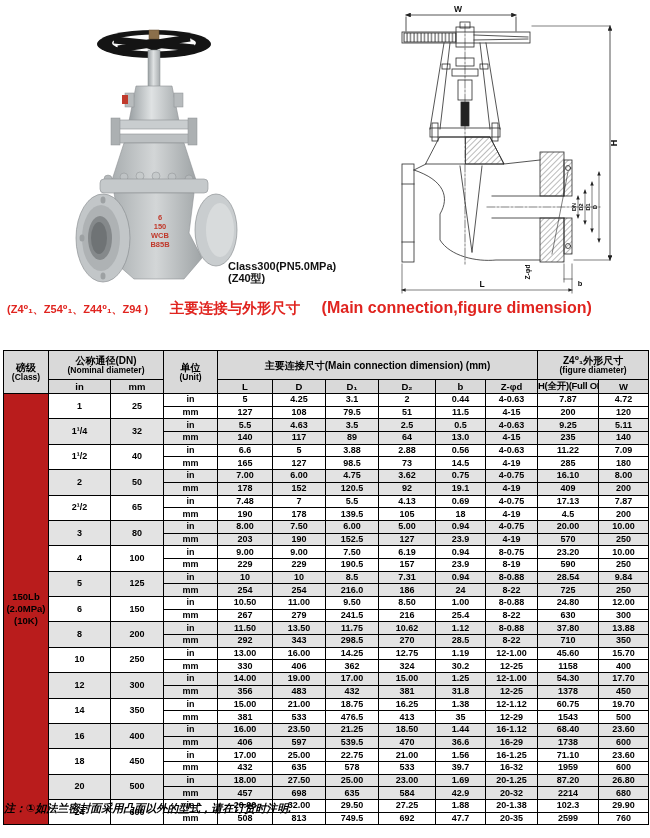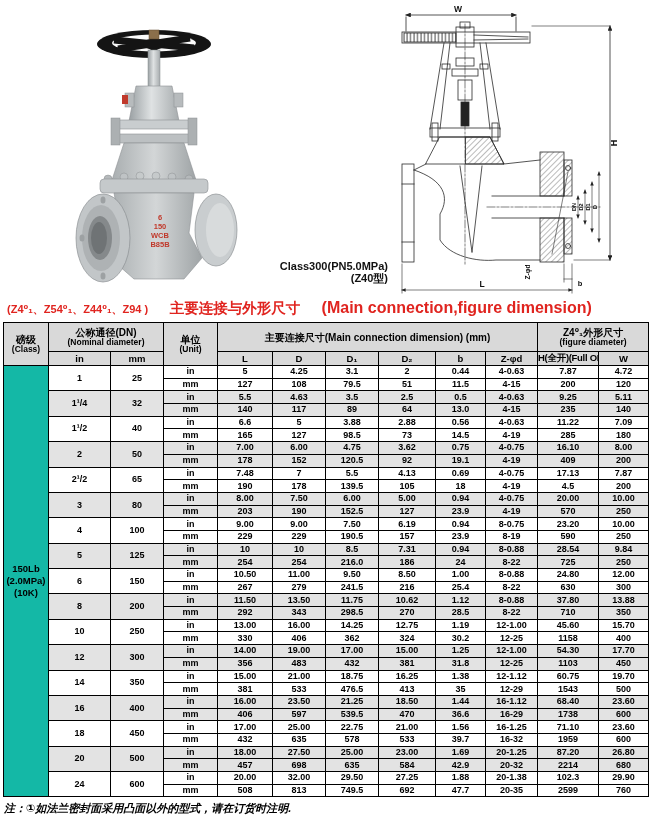--- a/index.html
+++ b/index.html
@@ -10,42 +10,42 @@
     --paper:#ffffff;
   }
   html,body{margin:0;padding:0;}
   body{
     width:650px;height:838px;position:relative;background:var(--paper);
     font-family:"Liberation Sans","DejaVu Sans",sans-serif;color:#000;overflow:hidden;
   }
   .photo-wrap{position:absolute;left:62px;top:8px;width:205px;height:284px;}
   .drawing-wrap{position:absolute;left:392px;top:2px;width:256px;height:297px;}
   .photo-caption{
-    position:absolute;left:228px;top:260px;width:160px;text-align:right;
+    position:absolute;left:228px;top:260px;width:160px;text-align:left;
     font-weight:bold;font-size:11px;line-height:12px;color:#111;
   }
   .title-line{
     position:absolute;left:7px;top:299px;width:640px;white-space:nowrap;
     color:var(--title-red);font-weight:bold;
   }
   .title-models{font-size:11px;}
   .title-cn{font-size:14.5px;margin:0 17px;}
   .title-en{font-size:16px;}
   .table-wrap{position:absolute;left:3px;top:322px;width:645px;}
-  table{border-collapse:collapse;table-layout:fixed;width:645px;}
+  table{border-collapse:collapse;table-layout:fixed;width:645px;margin-top:28px;}
   th,td{border:1px solid #000;text-align:center;vertical-align:middle;padding:0;overflow:hidden;white-space:nowrap;}
   thead th{background:var(--header-bg);font-weight:bold;}
   .hrow1 th{height:28px;}
   .hrow2 th{height:13px;font-size:9.5px;}
   .th-cn{display:block;font-size:10px;line-height:11px;}
   .th-en{display:block;font-size:8.5px;line-height:9px;}
   .th-h{font-size:6px;letter-spacing:-0.3px;}
   tbody td{height:11.7px;font-size:9px;font-weight:bold;line-height:1;}
   tbody tr.shade td{background:var(--row-shade);}
-  td.class-cell{background:#14b8a6;font-size:9.5px;line-height:12px;font-weight:bold;}
+  td.class-cell{background:#b91c1c;font-size:9.5px;line-height:12px;font-weight:bold;}
   .remarks{position:absolute;left:4px;top:801px;width:644px;font-weight:bold;font-style:italic;}
   .remark-cn{font-size:11px;line-height:14px;}
   .remark-en{font-size:10.5px;line-height:14px;}
   svg text{font-family:"Liberation Sans","DejaVu Sans",sans-serif;}
 </style>
 </head>
 <body>
 
 <div class="photo-wrap">
   <svg viewBox="0 0 205 282" width="205" height="282">
@@ -575,21 +575,21 @@
           <td>17.70</td>
         </tr>
         <tr class="shade">
           <td>mm</td>
           <td>356</td>
           <td>483</td>
           <td>432</td>
           <td>381</td>
           <td>31.8</td>
           <td>12-25</td>
-          <td>1103</td>
+          <td>1378</td>
           <td>450</td>
         </tr>
         <tr class="">
           <td rowspan="2">14</td>
           <td rowspan="2">350</td>
           <td>in</td>
           <td>15.00</td>
           <td>21.00</td>
           <td>18.75</td>
           <td>16.25</td>

